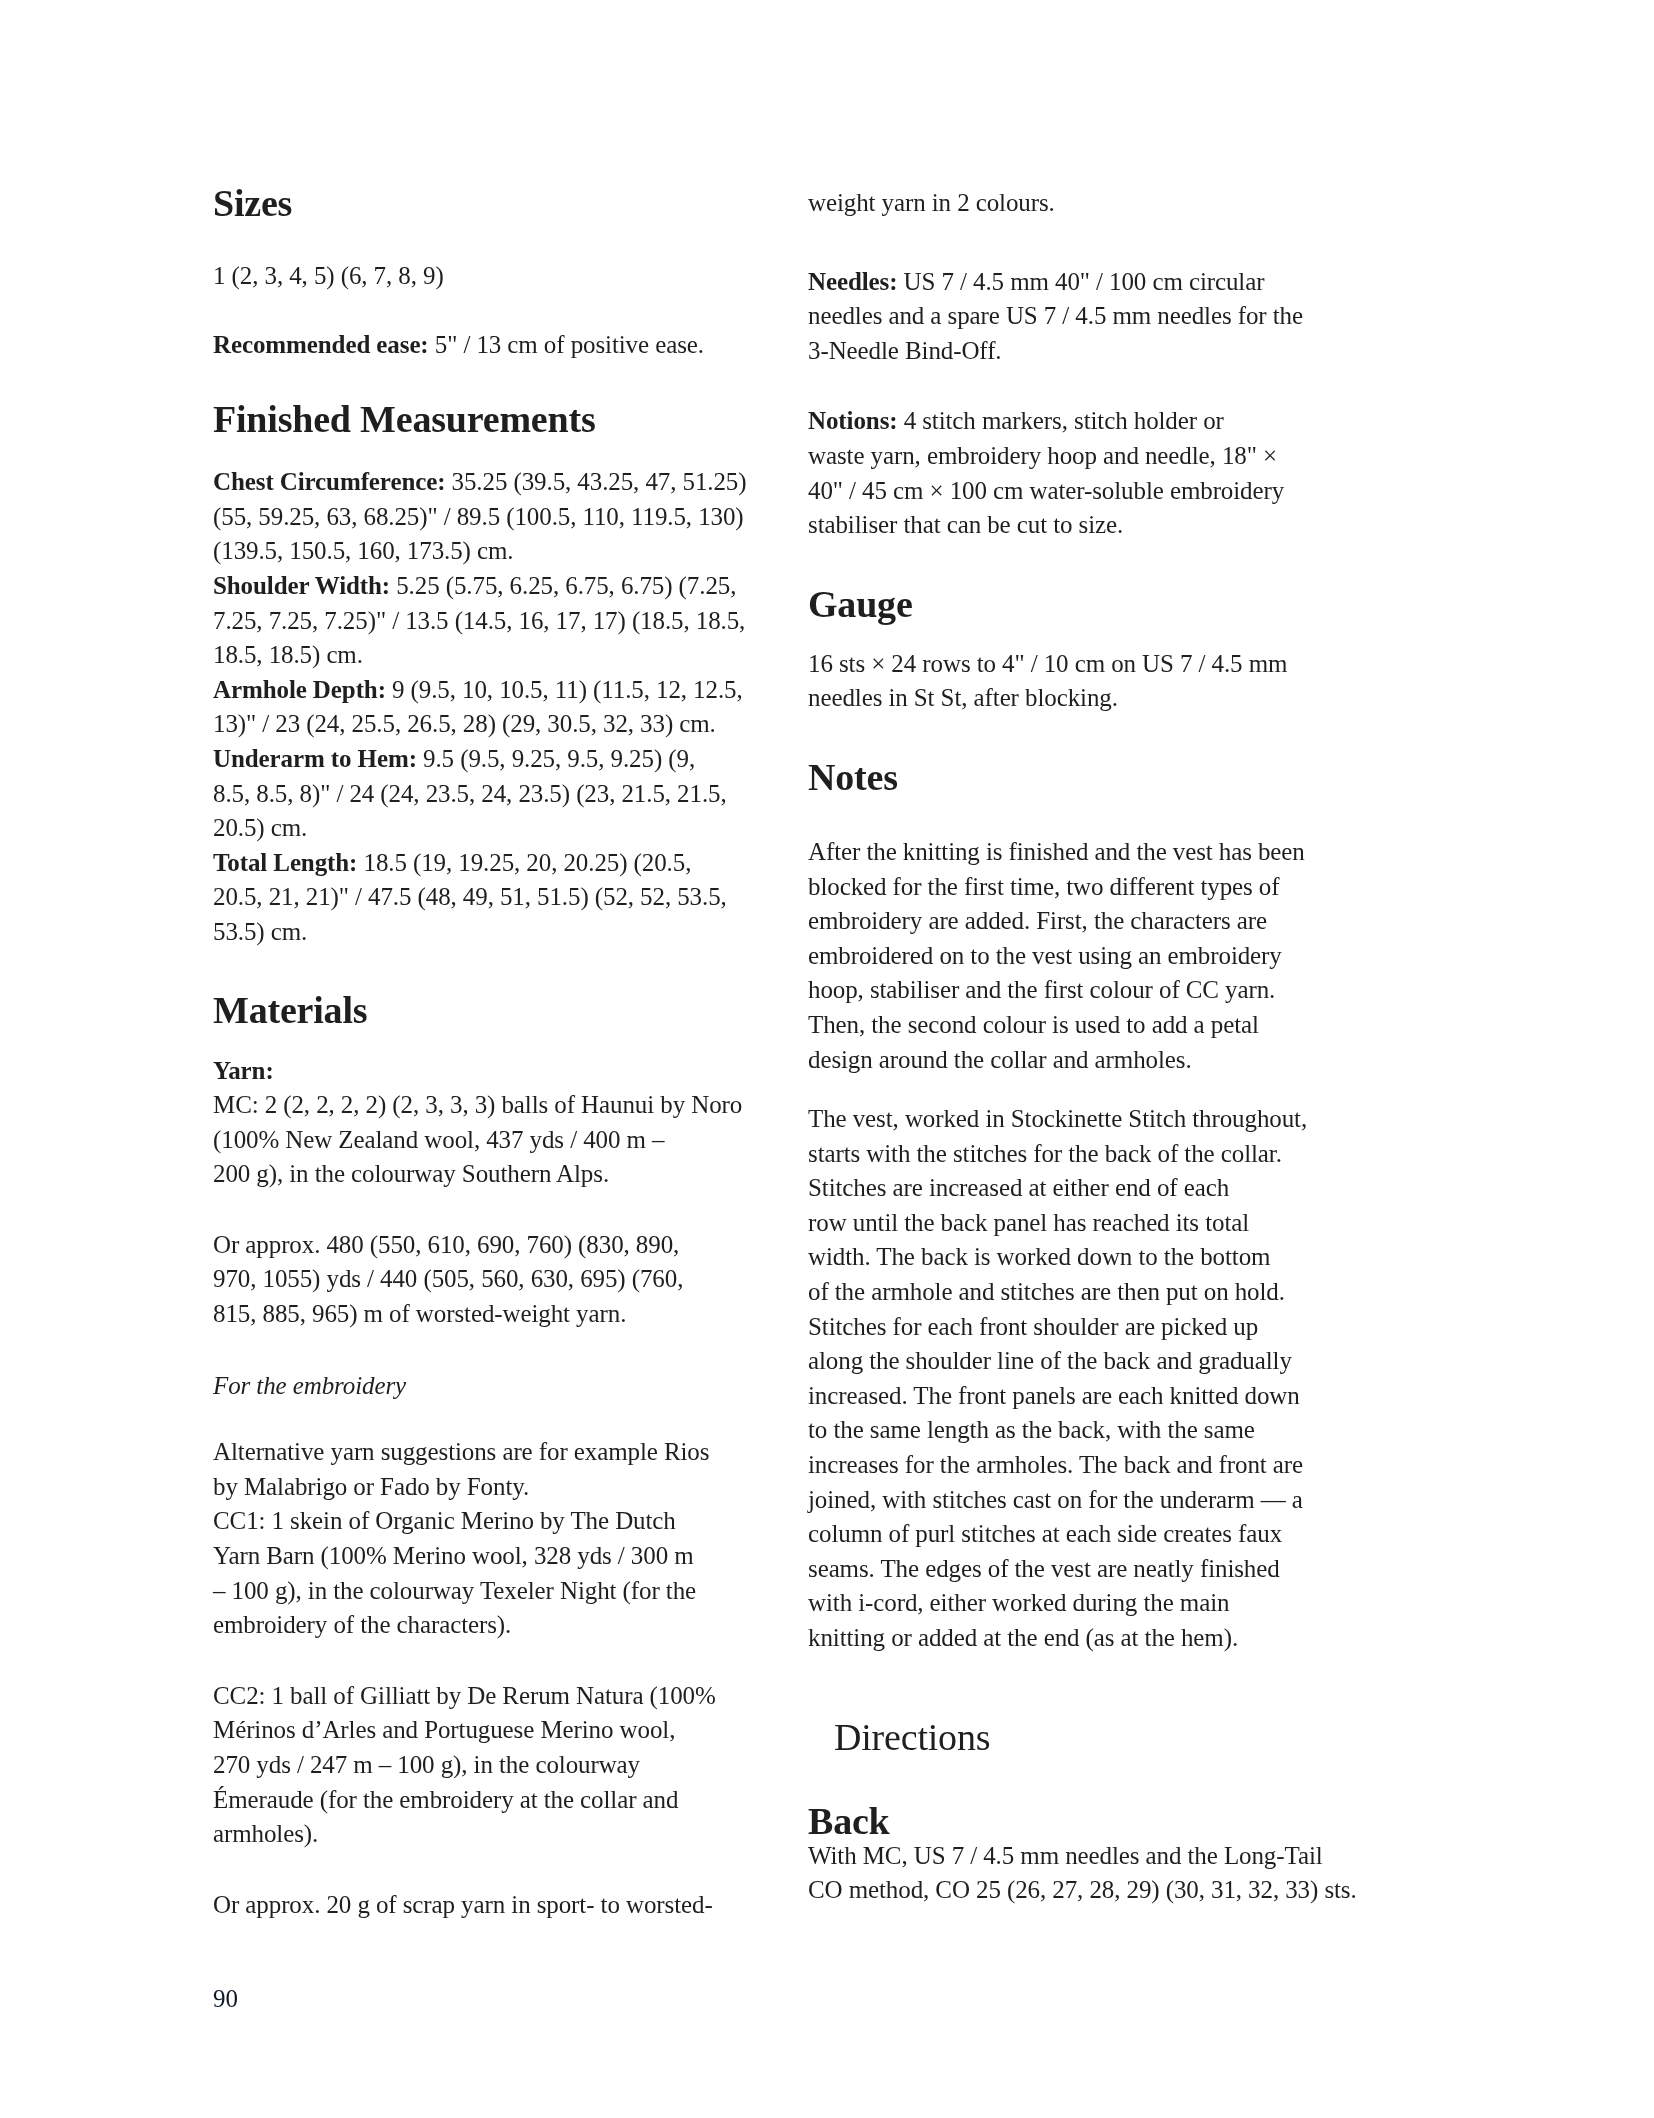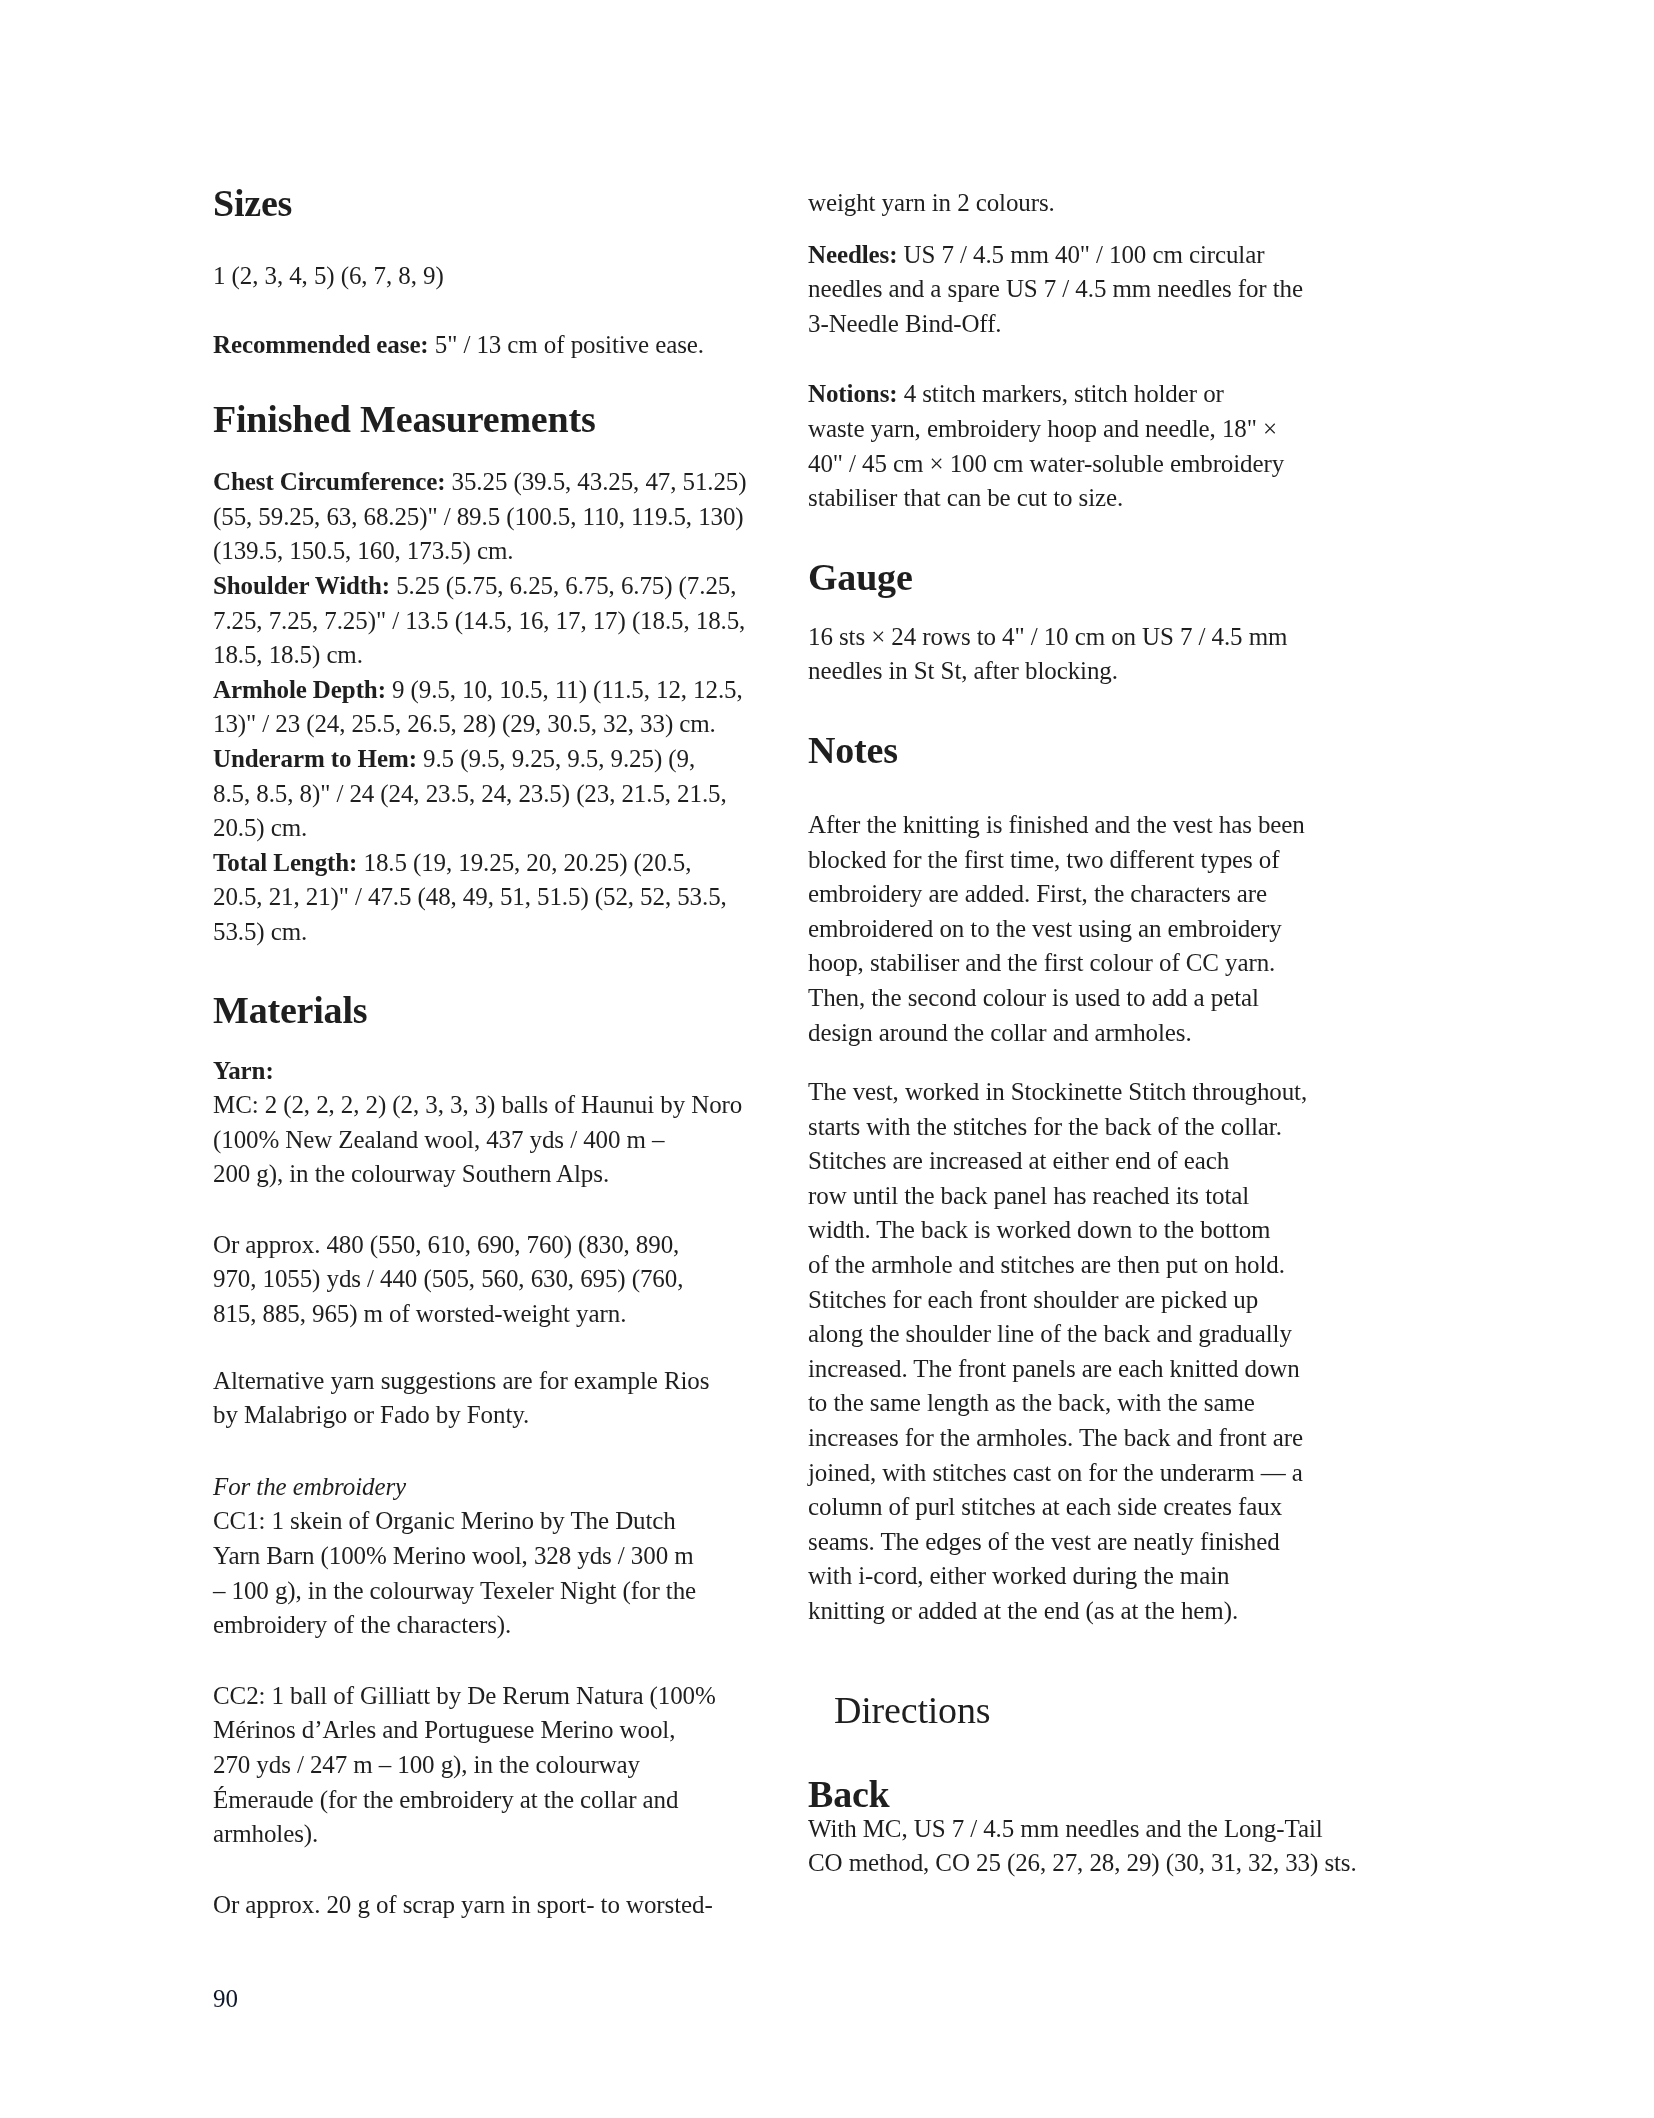--- a/index.html
+++ b/index.html
@@ -72,24 +72,24 @@
 
     <div class="body-text b" style="margin-top:26px">Yarn:</div>
     <div class="body-text">MC: 2 (2, 2, 2, 2) (2, 3, 3, 3) balls of Haunui by Noro
 (100% New Zealand wool, 437 yds / 400 m –
 200 g), in the colourway Southern Alps.</div>
 
     <div class="body-text" style="margin-top:36px">Or approx. 480 (550, 610, 690, 760) (830, 890,
 970, 1055) yds / 440 (505, 560, 630, 695) (760,
 815, 885, 965) m of worsted-weight yarn.</div>
 
+    <div class="body-text it" style="margin-top:37px">For the embroidery</div>
+
     <div class="body-text" style="margin-top:32px">Alternative yarn suggestions are for example Rios
 by Malabrigo or Fado by Fonty.</div>
-
-    <div class="body-text it" style="margin-top:37px">For the embroidery</div>
     <div class="body-text">CC1: 1 skein of Organic Merino by The Dutch
 Yarn Barn (100% Merino wool, 328 yds / 300 m
 – 100 g), in the colourway Texeler Night (for the
 embroidery of the characters).</div>
 
     <div class="body-text" style="margin-top:36px">CC2: 1 ball of Gilliatt by De Rerum Natura (100%
 Mérinos d’Arles and Portuguese Merino wool,
 270 yds / 247 m – 100 g), in the colourway
 Émeraude (for the embroidery at the collar and
 armholes).</div>
@@ -97,21 +97,21 @@
     <div class="body-text" style="margin-top:36px">Or approx. 20 g of scrap yarn in sport- to worsted-</div>
 
     <div class="pagenum" style="margin-top:60px">90</div>
 
   </div>
 
   <div class="col col-right">
 
     <div class="body-text" style="margin-top:186px">weight yarn in 2 colours.</div>
 
-    <div class="body-text" style="margin-top:17px"><span class="b">Needles:</span><span> US 7 / 4.5 mm 40" / 100 cm circular
+    <div class="body-text" style="margin-top:44px"><span class="b">Needles:</span><span> US 7 / 4.5 mm 40" / 100 cm circular
 needles and a spare US 7 / 4.5 mm needles for the
 3-Needle Bind-Off.</span></div>
 
     <div class="body-text" style="margin-top:36px"><span class="b">Notions:</span><span> 4 stitch markers, stitch holder or
 waste yarn, embroidery hoop and needle, 18" ×
 40" / 45 cm × 100 cm water-soluble embroidery
 stabiliser that can be cut to size.</span></div>
 
     <div class="h2" style="margin-top:43px">Gauge</div>
 

